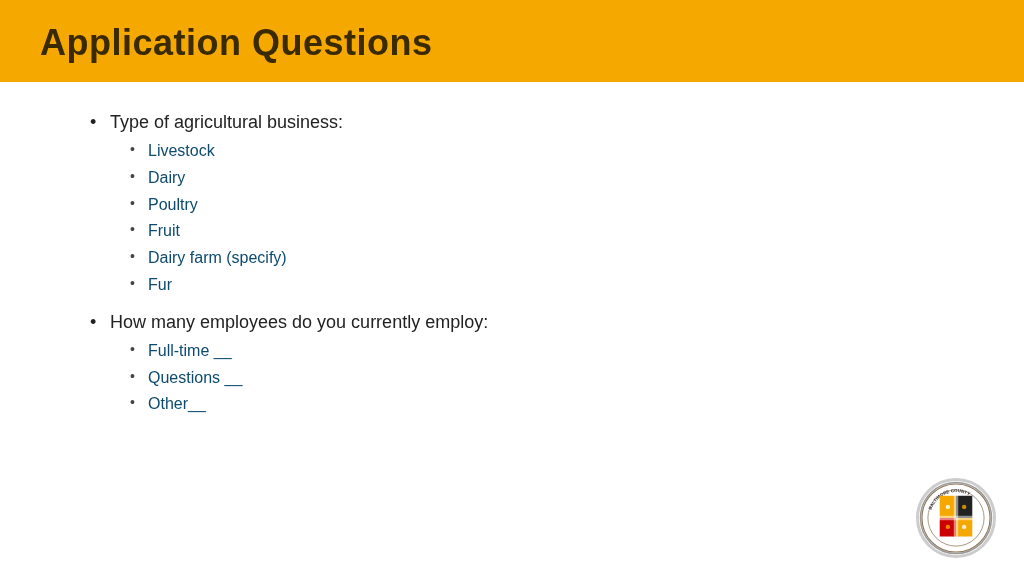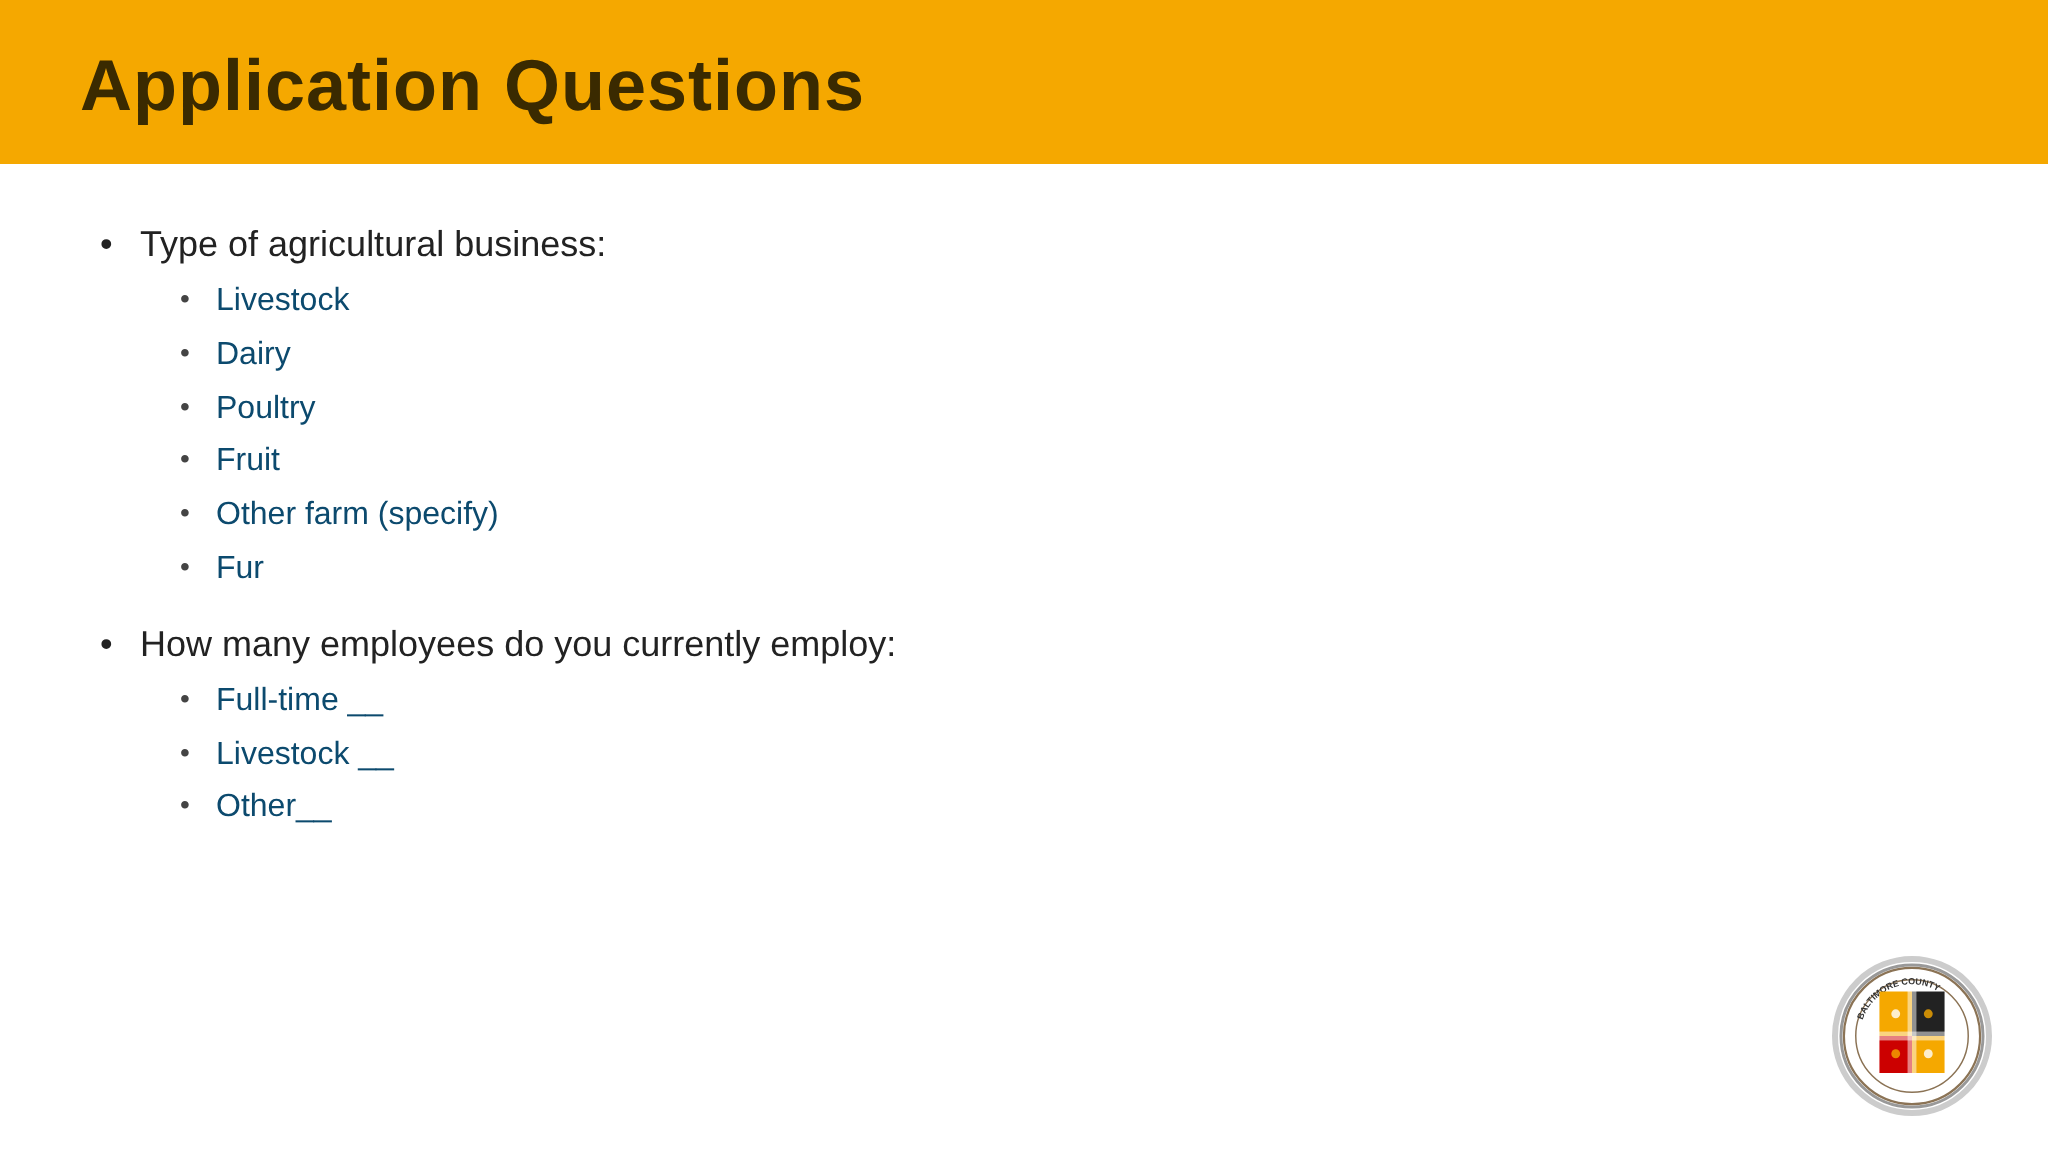--- a/index.html
+++ b/index.html
@@ -36,20 +36,21 @@
       font-size: 36px;
       font-weight: bold;
       color: #3a2a00;
       letter-spacing: 0.5px;
     }
 
     .content {
       flex: 1;
       padding: 30px 50px 20px 50px;
       position: relative;
+      margin-left: 40px;
     }
 
     .main-list {
       list-style: none;
       font-size: 18px;
       color: #222;
     }
 
     .main-list > li {
       margin-bottom: 14px;
@@ -126,29 +127,29 @@
 
   <div class="content">
     <ul class="main-list">
       <li>
         <span class="main-item-label">Type of agricultural business:</span>
         <ul class="sub-list">
           <li>Livestock</li>
           <li>Dairy</li>
           <li>Poultry</li>
           <li>Fruit</li>
-          <li>Other farm (specify)</li>
+          <li>Dairy farm (specify)</li>
           <li>Fur</li>
         </ul>
       </li>
       <li>
         <span class="main-item-label">How many employees do you currently employ:</span>
         <ul class="sub-list">
           <li>Full-time __</li>
-          <li>Livestock __</li>
+          <li>Questions __</li>
           <li>Other__</li>
         </ul>
       </li>
     </ul>
 
     <div class="badge">
       <svg viewBox="0 0 100 100" xmlns="http://www.w3.org/2000/svg">
         <circle cx="50" cy="50" r="48" fill="#fff" stroke="#999" stroke-width="2"></circle>
 
         <circle cx="50" cy="50" r="46" fill="none" stroke="#8B7355" stroke-width="1.5"></circle>

